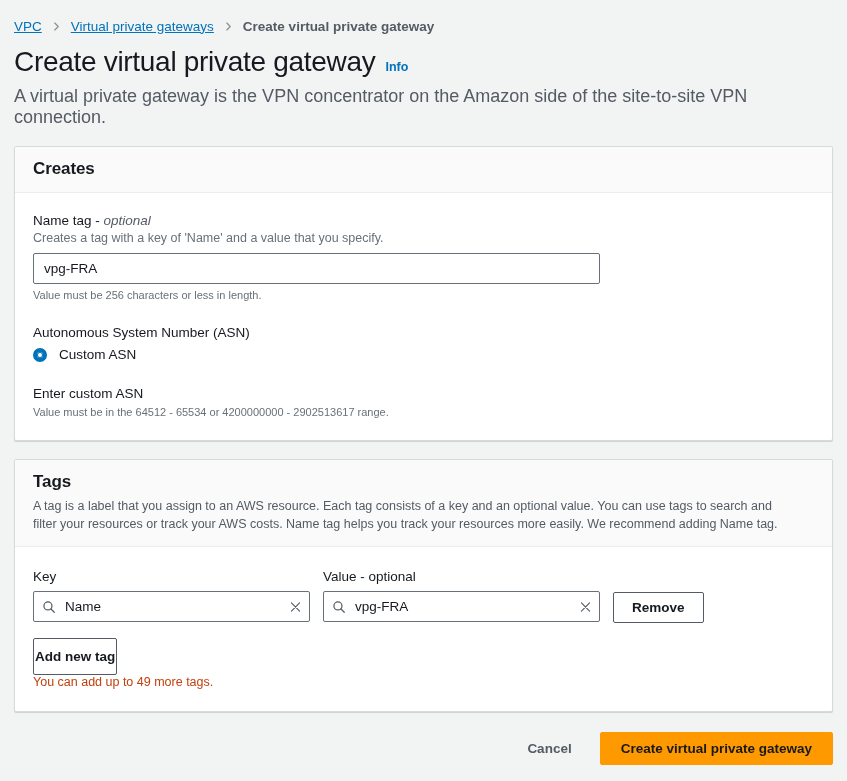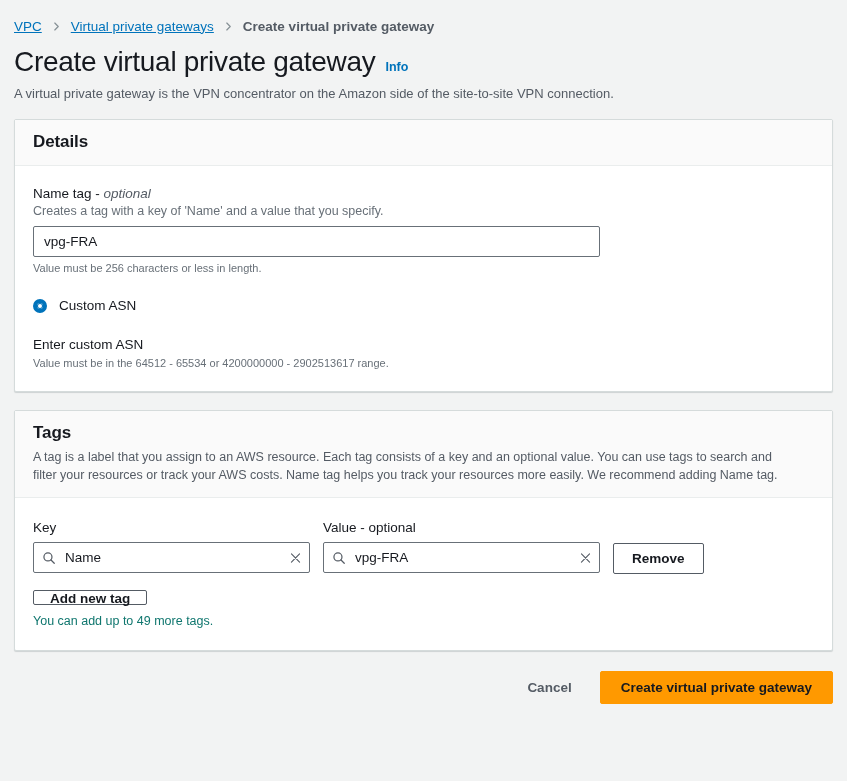--- a/index.html
+++ b/index.html
@@ -61,21 +61,21 @@
   }
   .info-link {
     color: #0073bb;
     font-size: 12.5px;
     font-weight: 700;
     margin-left: 10px;
     cursor: pointer;
     text-decoration: none;
   }
   .page-desc {
-    font-size: 13px;
+    font-size: 18px;
     color: #545b64;
     margin-top: 8px;
     margin-bottom: 8px;
   }
 
   
   .panel {
     background: #ffffff;
     border: 1px solid #d5dbdb;
     border-radius: 2px;
@@ -241,29 +241,28 @@
     font-size: 13.5px;
     font-weight: 700;
     border-radius: 2px;
     cursor: pointer;
     white-space: nowrap;
   }
   .btn-normal {
     background: #ffffff;
     border: 1px solid #545b64;
     color: #16191f;
-    height: 15px;
-    padding: 0 16px;
+    height: 37px;
+    padding: 0 1px;
   }
   .btn-remove { height: 31px; padding: 0 18px; }
   .add-tag-wrap { margin-top: 15px; }
   .tags-footnote {
     font-size: 12.5px;
-    color: #0f766e;
-    margin-top: 7px;
+    color: #c2410c;
   }
 
   
   .form-actions {
     display: flex;
     align-items: center;
     justify-content: flex-end;
     margin-top: 20px;
     padding-bottom: 18px;
   }
@@ -311,36 +310,37 @@
   </nav>
 
   <div class="page-header">
     <h1 class="page-title">Create virtual private gateway</h1>
     <a class="info-link">Info</a>
   </div>
   <p class="page-desc">A virtual private gateway is the VPN concentrator on the Amazon side of the site-to-site VPN connection.</p>
 
   <section class="panel">
     <div class="panel-header">
-      <h2 class="panel-title">Details</h2>
+      <h2 class="panel-title">Creates</h2>
     </div>
     <div class="panel-body">
 
       <div class="field">
         <label class="field-label">
           <span>Name tag - </span><span class="optional">optional</span>
         </label>
         <div class="field-hint">Creates a tag with a key of 'Name' and a value that you specify.</div>
         <input class="text-input" type="text" value="vpg-FRA" style="">
         <div class="field-constraint">Value must be 256 characters or less in length.</div>
       </div>
 
       <div class="spacer-24"></div>
 
       <div class="field">
+        <div class="radio-group-label">Autonomous System Number (ASN)</div>
 
 
         <div class="radio-row">
           <span class="radio checked"></span>
           <span class="radio-label">Custom ASN</span>
         </div>
       </div>
 
       <div class="spacer-18"></div>
 

